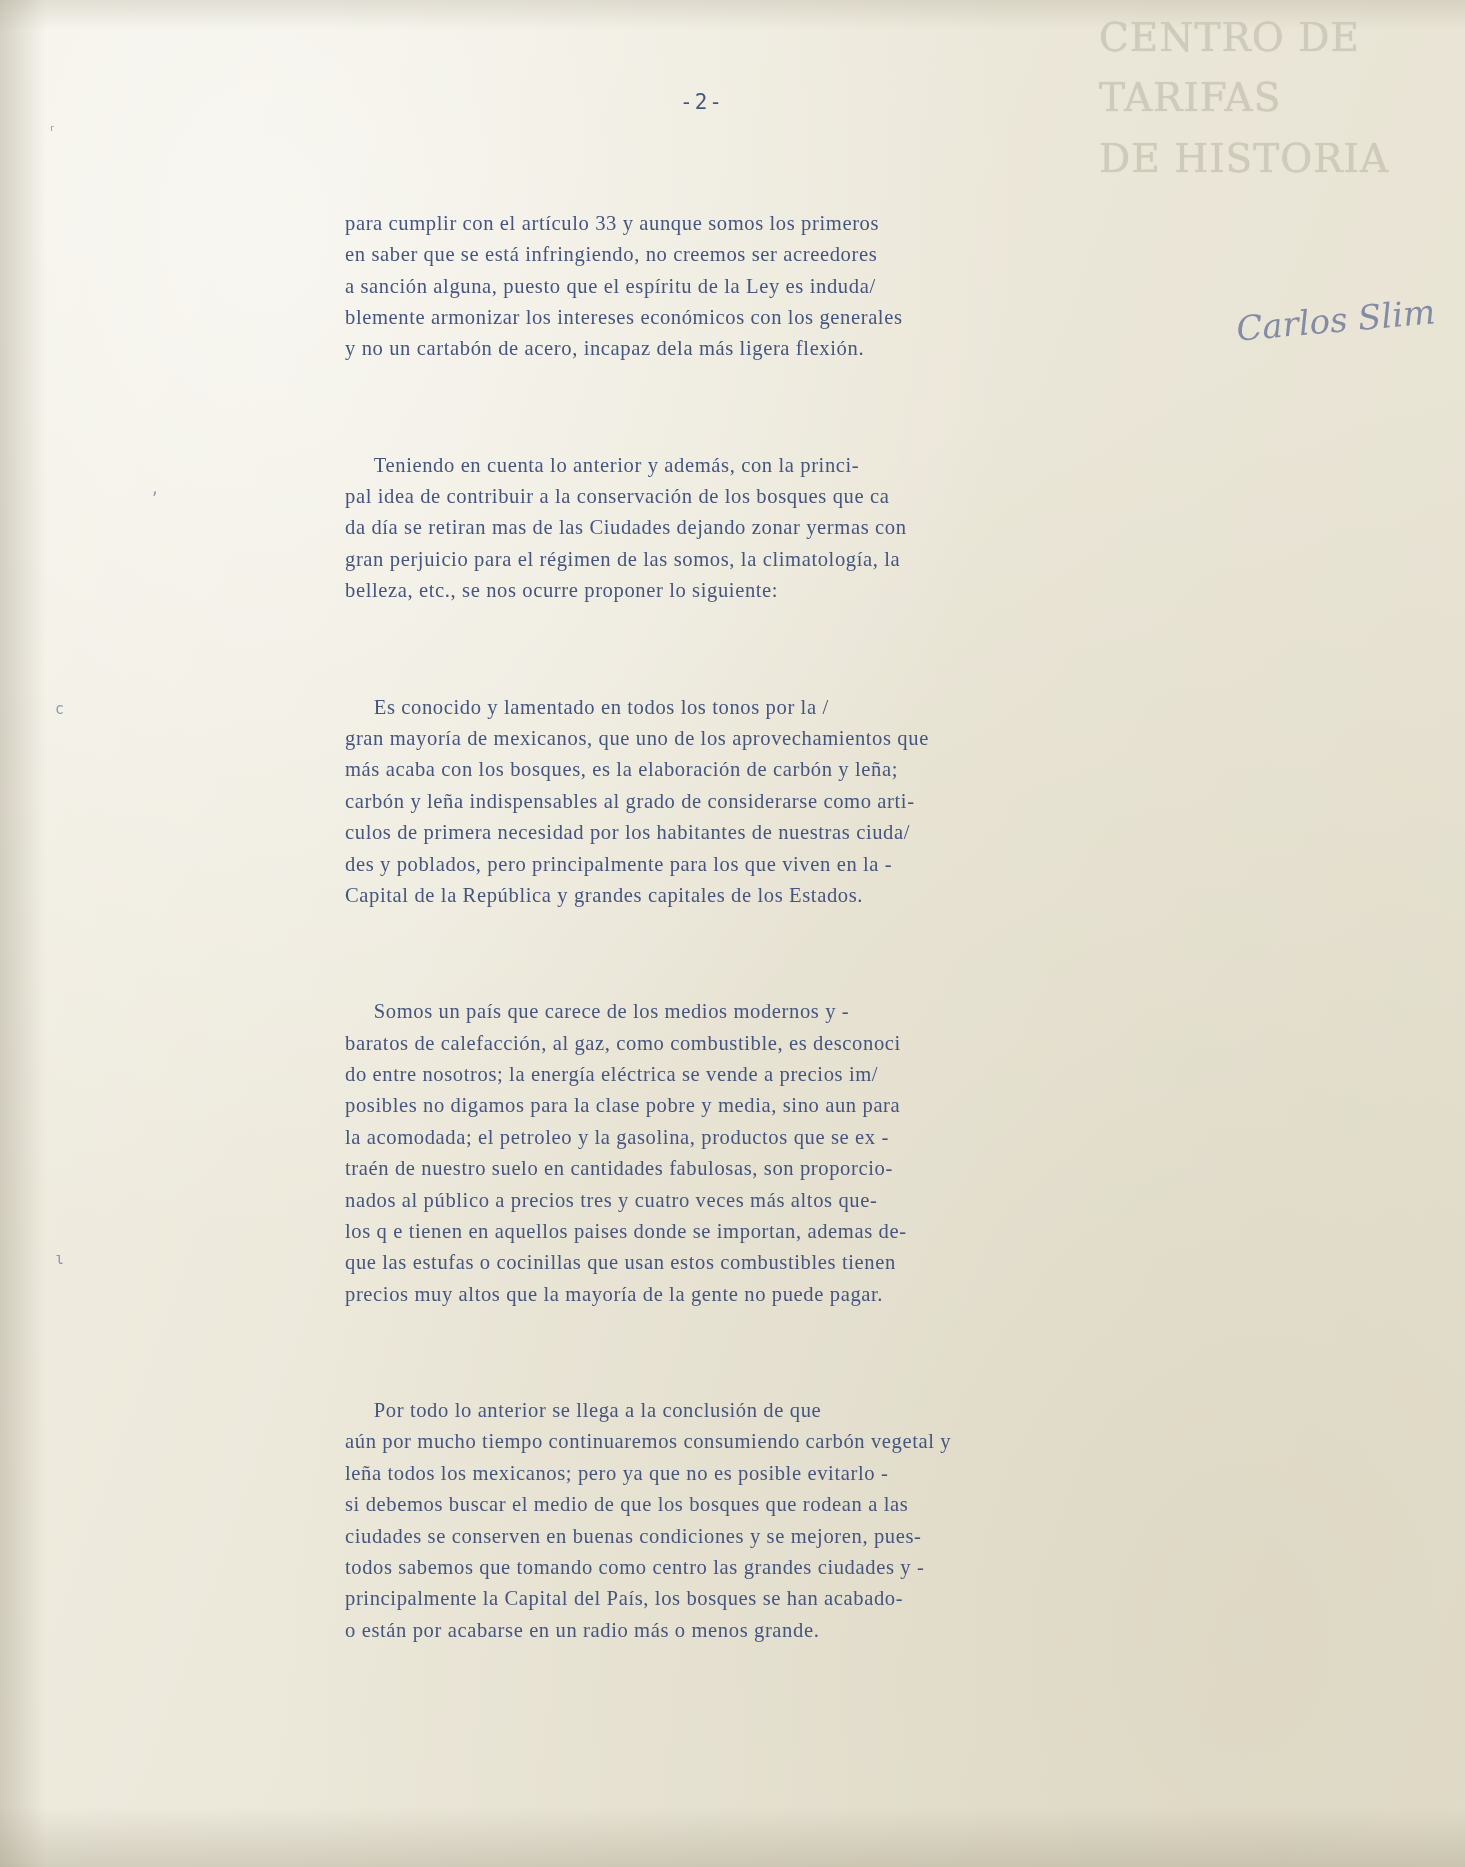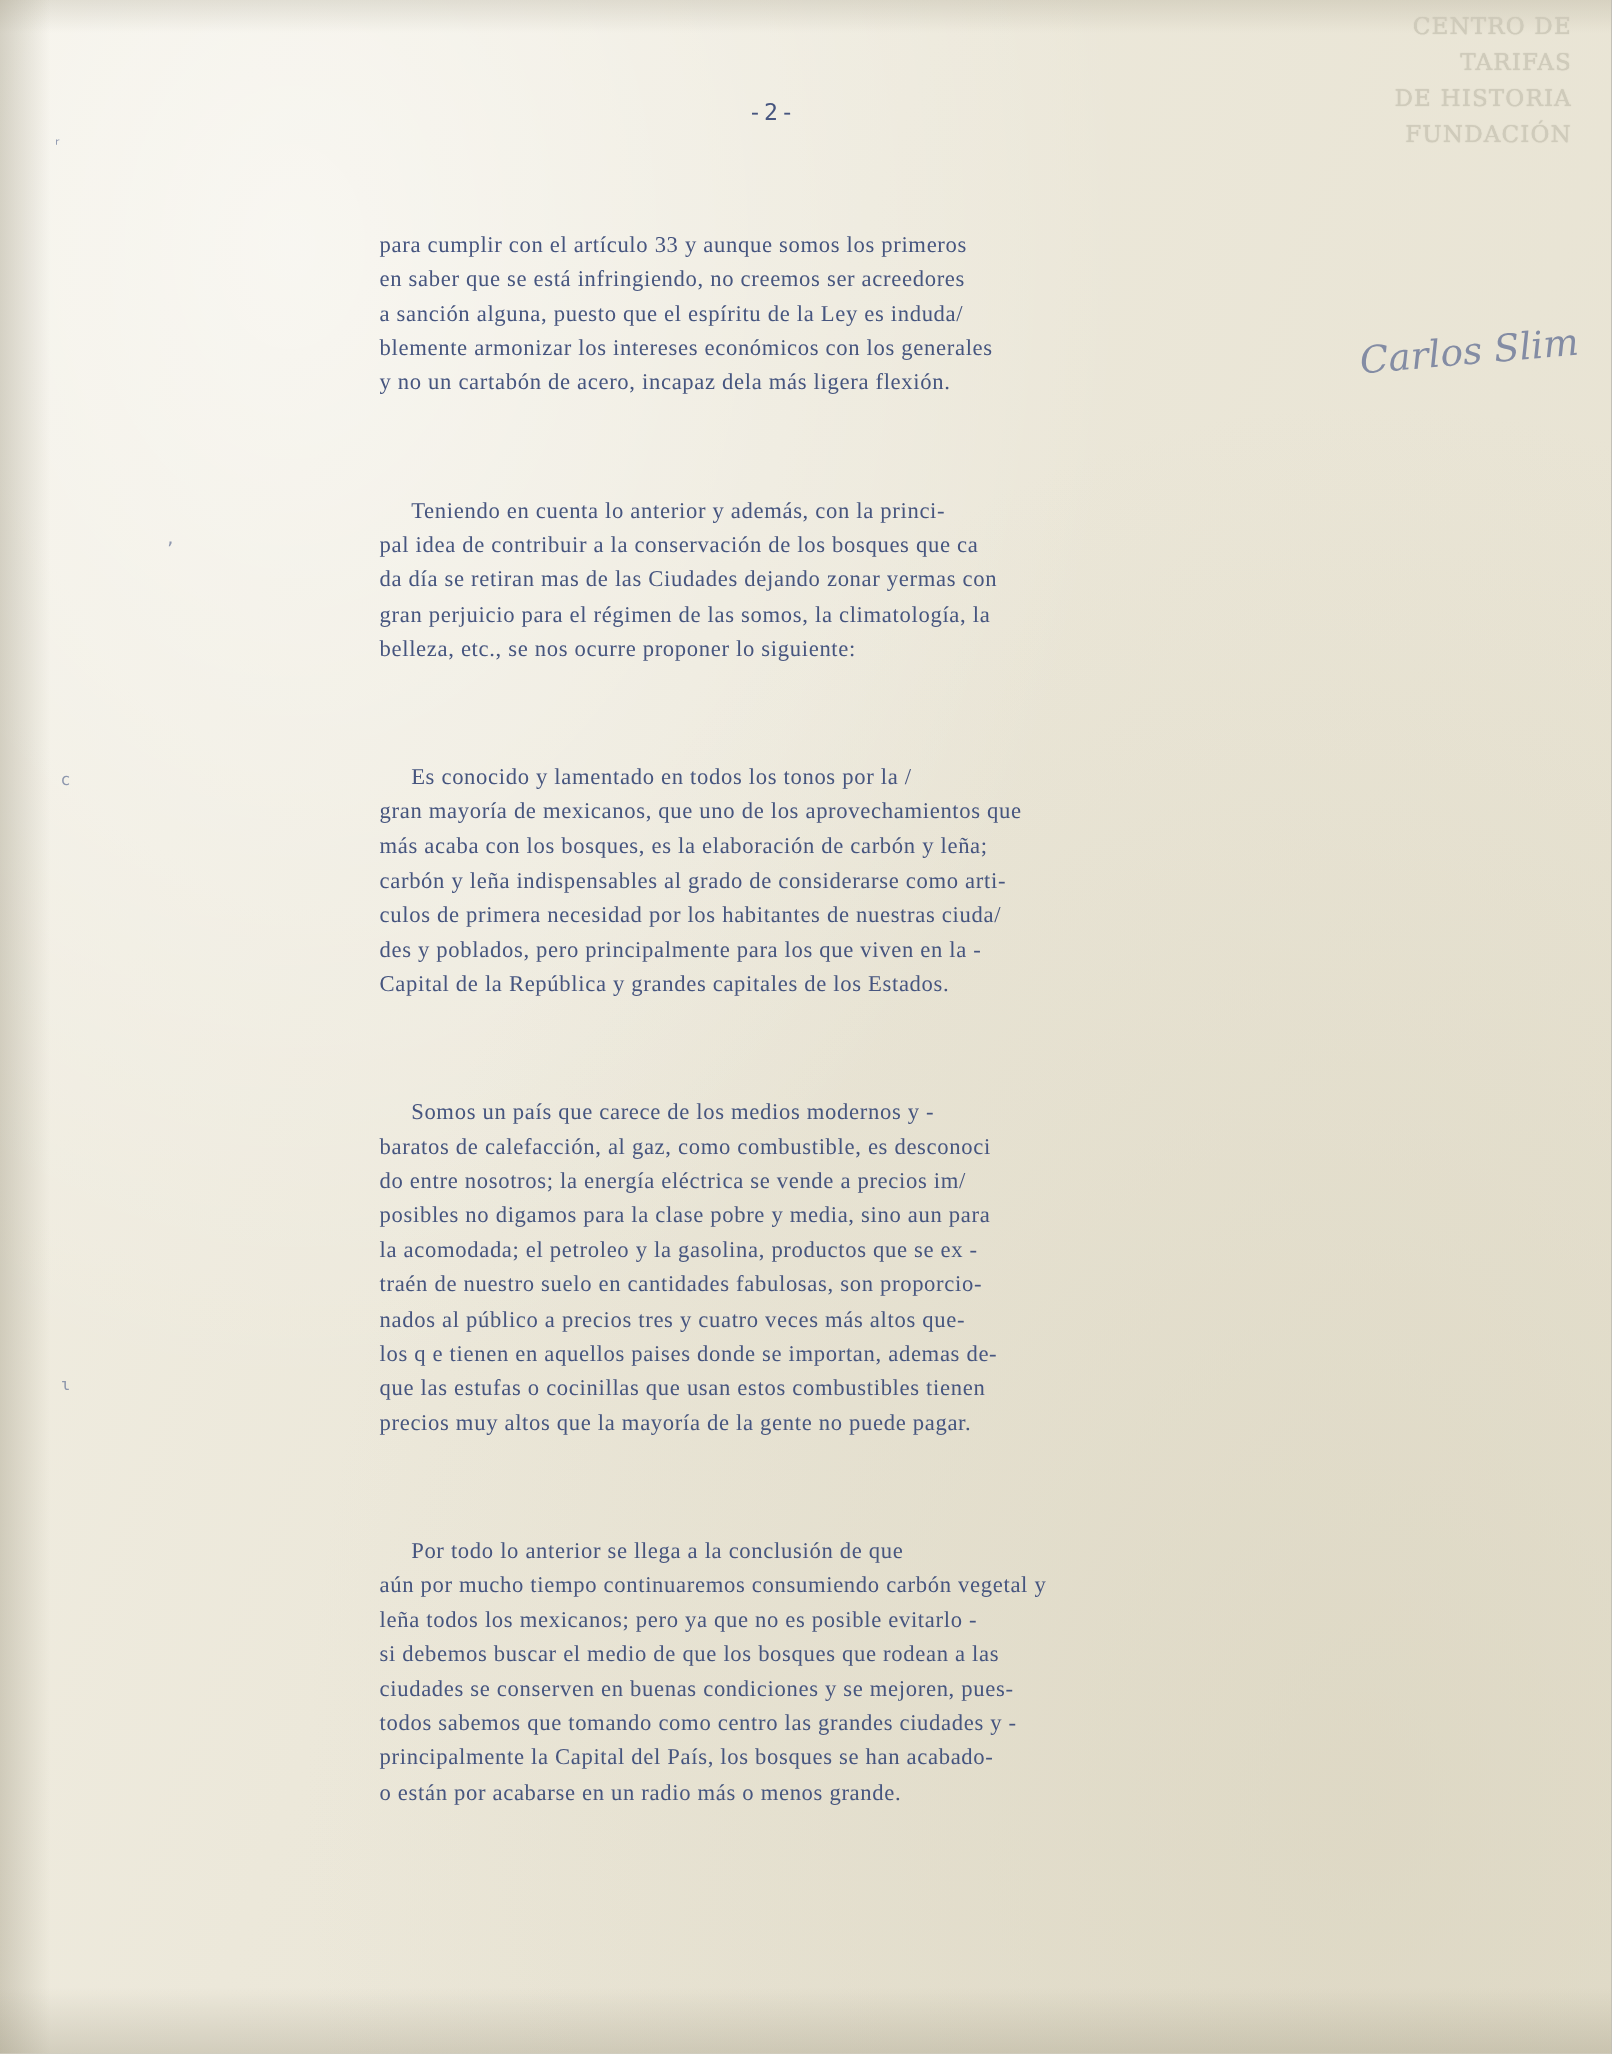--- a/index.html
+++ b/index.html
@@ -43,24 +43,24 @@
     background: linear-gradient(to bottom, rgba(150,143,120,0.22), rgba(150,143,120,0.0));
     pointer-events: none;
   }
 
   
   .watermark {
     position: absolute;
     top: 8px;
     right: 36px;
     width: 330px;
-    text-align: right;
+    text-align: left;
     color: #cfcbbb;
     font-family: "DejaVu Serif", "Liberation Serif", serif;
-    font-size: 21px;
+    font-size: 39px;
     letter-spacing: 1px;
     line-height: 1.55;
     text-shadow: 0 0 1px rgba(190,185,168,0.8);
     pointer-events: none;
     user-select: none;
   }
   .watermark div { white-space: nowrap; }
 
   
   .signature {
@@ -117,21 +117,20 @@
 <div class="page">
 
   <div class="paper-edge-top"></div>
   <div class="paper-edge-left"></div>
   <div class="paper-edge-bottom"></div>
 
   <div class="watermark">
     <div>CENTRO DE</div>
     <div>TARIFAS</div>
     <div>DE HISTORIA</div>
-    <div>FUNDACIÓN</div>
   </div>
 
   <div class="signature">Carlos Slim</div>
 
   <div class="page-number">-2-</div>
 
   <div class="speck" style="top:122px; left:48px;">ʳ</div>
   <div class="speck" style="top:490px; left:150px;">ʼ</div>
   <div class="speck" style="top:700px; left:55px;">c</div>
   <div class="speck" style="top:1250px; left:55px;">ɩ</div>

